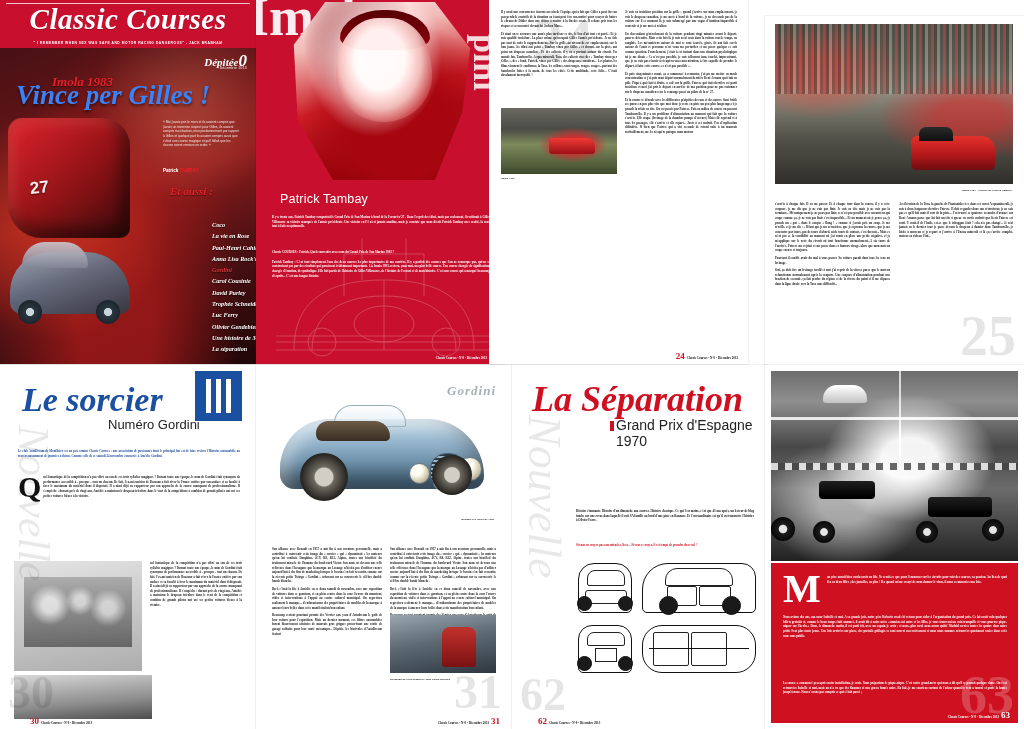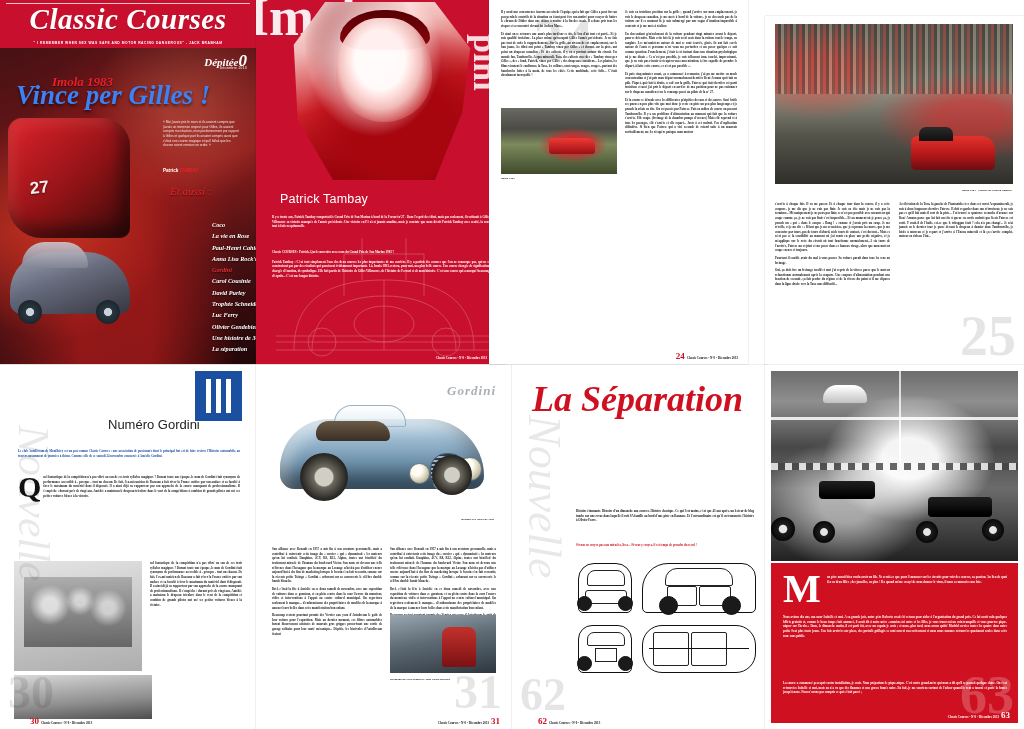--- a/index.html
+++ b/index.html
@@ -61,21 +61,21 @@
      color:#e8202a;text-shadow:0 1px 1px rgba(0,0,0,.5);}
   .cover-title{position:absolute;left:16px;top:82px;width:230px;
      font-family:"Liberation Serif",serif;font-style:italic;font-weight:bold;font-size:27px;
      color:#3b82f6;line-height:1;text-shadow:0 2px 3px rgba(0,0,0,.55);}
   .cover-quote{position:absolute;left:163px;top:120px;width:78px;
      font-family:"Liberation Sans",sans-serif;font-size:3.2px;line-height:1.45;color:#f2e6e4;}
   .cover-byline{position:absolute;left:163px;top:168px;font-family:"Liberation Sans",sans-serif;
      font-size:4.6px;font-weight:bold;color:#fff;}
   .cover-byline em{color:#e8202a;font-style:normal;}
   .etaussi{position:absolute;left:170px;top:185px;
-     font-family:"Liberation Serif",serif;font-style:italic;font-weight:normal;font-size:11px;
+     font-family:"Liberation Serif",serif;font-style:italic;font-weight:bold;font-size:11px;
      color:#e8202a;text-shadow:0 1px 1px rgba(0,0,0,.5);}
   .toc{position:absolute;left:172px;top:203px;width:80px;}
   .toc li{list-style:none;font-family:"Liberation Serif",serif;font-style:italic;font-weight:bold;
      font-size:6.2px;color:#fff;line-height:1.82;text-shadow:0 1px 1px rgba(0,0,0,.6);}
   .toc li.hl{color:#e0333a;}
   .cover-car{position:absolute;left:8px;top:118px;width:122px;height:120px;
      background:linear-gradient(140deg,#d8202a 10%,#8e1216 55%,#3b0a0c 95%);
      border-radius:14px 28px 10px 34px;filter:blur(.3px);opacity:.93;
      box-shadow:inset -8px -10px 18px rgba(0,0,0,.55), inset 6px 6px 14px rgba(255,130,110,.25);}
   .cover-carno{position:absolute;left:30px;top:178px;font-family:"Liberation Sans",sans-serif;
@@ -394,20 +394,21 @@
 
     <div class="footer" style="right:10px;">
       <span class="ftxt">Classic Courses - N°0 - Décembre 2013</span>
       <span class="pg">25</span>
     </div>
   </div>
 
   <div class="page shadowed" id="p30">
     <div class="ghostword" style="left:8px;top:60px;font-size:44px;writing-mode:vertical-rl;">Nouvelle</div>
 
+    <div class="sorcier-title">Le sorcier</div>
     <div class="sorcier-sub">Numéro Gordini</div>
 
     <div class="gordini-logo">
       <i style="left:11px"></i>
         <i style="left:21px"></i>
         <i style="left:31px"></i>
     </div>
 
     <div class="p30-lead copy" style="color:#1b4fa0">Le club AutoDream de Montlhéry est un peu comme Classic Courses : une association de passionnés dont le principal but est de faire revivre l'Histoire automobile, au travers notamment de journées à thème. Comme celle de ce samedi 24 novembre consacrée à Amédée Gordini.</div>
 
@@ -466,20 +467,21 @@
     <div class="footer" style="right:12px;">
       <span class="ftxt">Classic Courses - N°0 - Décembre 2013</span>
       <span class="pg">31</span>
     </div>
   </div>
 
   <div class="page shadowed" id="p62">
     <div class="ghostword" style="left:6px;top:50px;font-size:46px;writing-mode:vertical-rl;">Nouvelle</div>
 
     <div class="sep-title">La Séparation</div>
+    <div class="sep-sub">Grand Prix d'Espagne 1970</div>
 
     <div class="sep-lead">
       <div class="copy">Histoire étonnante. Histoire d'un dimanche aux courses. Histoire classique. Ce qui l'est moins, c'est que 43 ans après, un lecteur de blog tombe sur une revue dans laquelle il voit SA famille au bord d'une piste en Rannase. Et l'extraordinaire est qu'il en transmette l'histoire à Olivier Favre.</div>
     </div>
     <div class="sep-red copy" style="color:#cf1020">Si vous ne croyez pas aux miracles, lisez... Si vous y croyez, il est temps de prendre du recul !</div>
 
     <div class="blueprints">
       <div class="bp front">
         <i style="left:8px;top:6px;width:36px;height:14px;border-radius:8px 8px 2px 2px;"></i>
         <i style="left:6px;top:26px;width:40px;height:12px;border-radius:3px;"></i>

